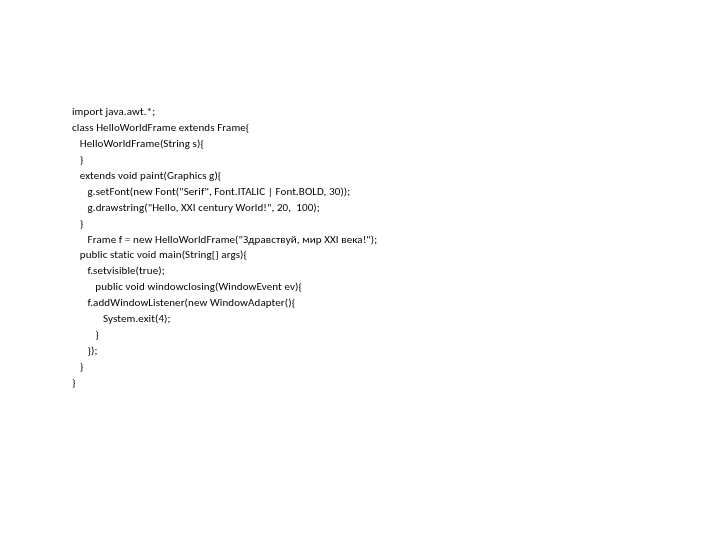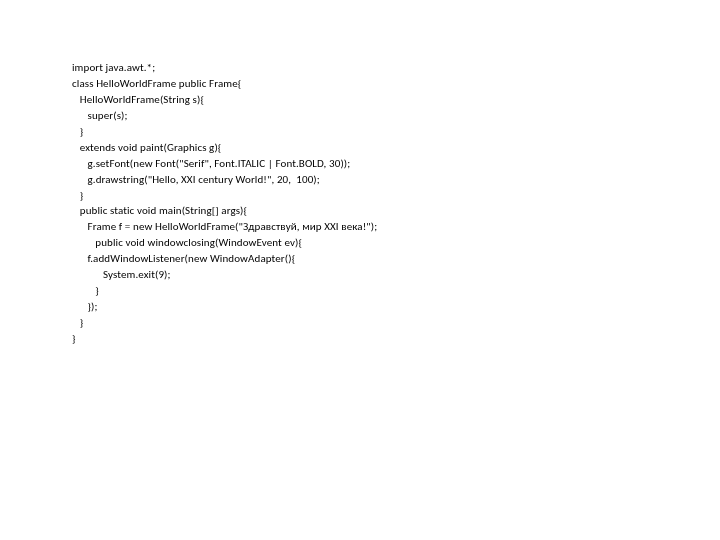--- a/index.html
+++ b/index.html
@@ -7,43 +7,43 @@
     padding: 0;
     width: 720px;
     height: 540px;
     background: #ffffff;
     font-family: "Segoe UI", "Calibri", Arial, sans-serif;
     font-size: 11px;
     color: #000000;
     line-height: 1.45;
   }
   .page {
-    padding-top: 60px;
+    padding-top: 104px;
     padding-left: 72px;
   }
   .line {
     white-space: pre;
     letter-spacing: 0.1px;
   }
 </style>
 </head>
 <body>
 
 <div class="page">
   <div class="line">import java.awt.*;</div>
-  <div class="line">class HelloWorldFrame public Frame{</div>
+  <div class="line">class HelloWorldFrame extends Frame{</div>
   <div class="line">   HelloWorldFrame(String s){</div>
-  <div class="line">      super(s);</div>
   <div class="line">   }</div>
   <div class="line">   extends void paint(Graphics g){</div>
   <div class="line">      g.setFont(new Font("Serif", Font.ITALIC | Font.BOLD, 30));</div>
   <div class="line">      g.drawstring("Hello, XXI century World!", 20,  100);</div>
   <div class="line">   }</div>
+  <div class="line">      Frame f = new HelloWorldFrame("Здравствуй, мир XXI века!");</div>
   <div class="line">   public static void main(String[] args){</div>
-  <div class="line">      Frame f = new HelloWorldFrame("Здравствуй, мир XXI века!");</div>
+  <div class="line">      f.setvisible(true);</div>
   <div class="line">         public void windowclosing(WindowEvent ev){</div>
   <div class="line">      f.addWindowListener(new WindowAdapter(){</div>
-  <div class="line">            System.exit(9);</div>
+  <div class="line">            System.exit(4);</div>
   <div class="line">         }</div>
   <div class="line">      });</div>
   <div class="line">   }</div>
   <div class="line">}</div>
 </div>
 
 </body></html>

